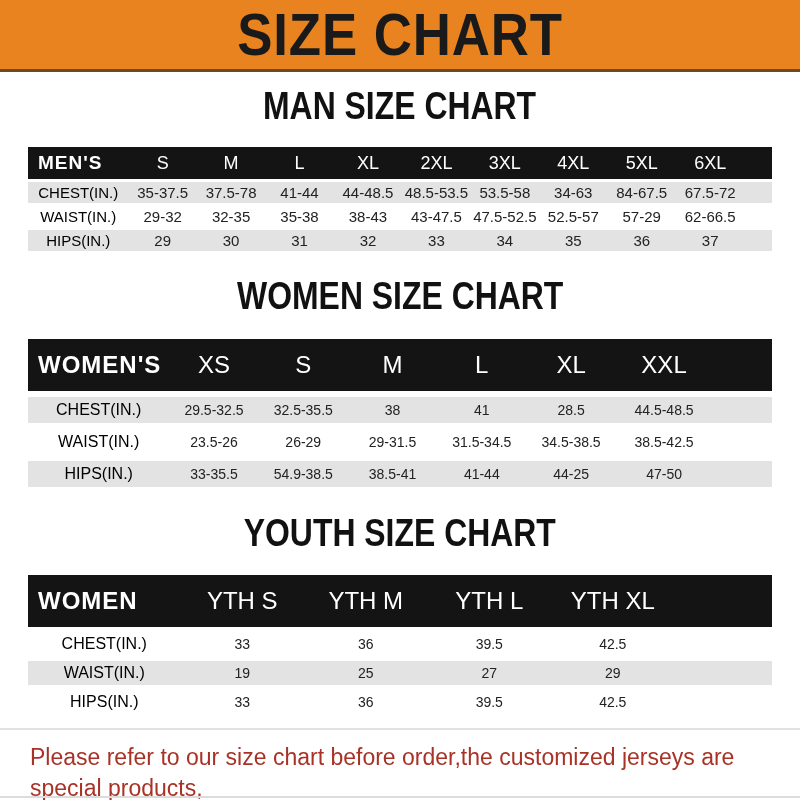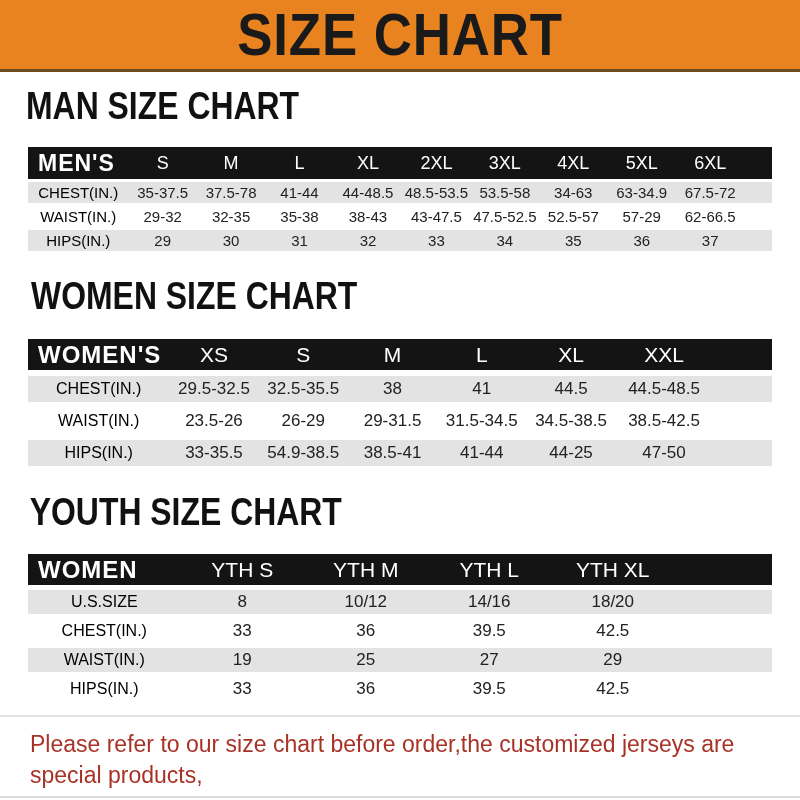--- a/index.html
+++ b/index.html
@@ -8,46 +8,46 @@
     --row-gray:#e3e3e3; --row-white:#ffffff;
     --footer-red:#a93226; --heading-black:#111111; --cell-text:#222222;
   }
   *{margin:0;padding:0;box-sizing:border-box;}
   html,body{width:800px;height:800px;overflow:hidden;background:#ffffff;
     font-family:"Liberation Sans",sans-serif;position:relative;}
   .banner{height:72px;background:var(--banner-bg);border-bottom:3px solid var(--banner-border);
     display:flex;align-items:center;justify-content:center;}
   .banner-title{font-size:60px;font-weight:bold;color:var(--banner-text);
     display:inline-block;transform:scaleX(.88);letter-spacing:1px;line-height:1;}
-  .section-heading{ color:var(--heading-black);font-weight:bold;line-height:40px;}
+  .section-heading{ text-align:center;color:var(--heading-black);font-weight:bold;line-height:40px;}
   .section-heading .condensed{display:inline-block;transform:scaleX(.84);font-size:38px;letter-spacing:0;}
   #men-heading{margin-top:15px;line-height:38px;}
   #women-heading{margin-top:22px;}
   #youth-heading{margin-top:20px;}
   table{width:744px;margin:14px auto 0;border-collapse:separate;table-layout:fixed;}
   #men-table{border-spacing:0 3px;margin-top:14px;}
   #women-table{border-spacing:0 6px;margin-top:12px;}
   #youth-table{border-spacing:0 5px;margin-top:12px;}
   thead tr{background:var(--bar-bg);}
   thead th{color:var(--bar-text);font-weight:normal;text-align:center;vertical-align:middle;}
   th.bar-label{text-align:left;padding-left:10px;font-weight:bold;letter-spacing:1px;}
   #men-table thead tr{height:32px;}
-  #men-table th.bar-label{font-size:23px;margin-left:16px;}
+  #men-table th.bar-label{font-size:19px;margin-left:16px;}
   #men-table th.size-col{font-size:18px;}
-  #women-table thead tr,#youth-table thead tr{height:31px;}
+  #women-table thead tr,#youth-table thead tr{height:52px;}
   #women-table th.bar-label,#youth-table th.bar-label{font-size:24px;}
-  #women-table th.size-col,#youth-table th.size-col{font-size:21px;}
+  #women-table th.size-col,#youth-table th.size-col{font-size:24px;}
   tbody tr{height:21px;}
   #women-table tbody tr{height:26px;}
   #youth-table tbody tr{height:24px;}
   tbody tr.gray td{background:var(--row-gray);}
   tbody tr.white td{background:var(--row-white);}
   td{text-align:center;vertical-align:middle;color:var(--cell-text);}
   #men-table td{font-size:15px;}
-  #women-table td,#youth-table td{font-size:17px;}
+  #women-table td,#youth-table td{font-size:14px;}
   td.row-label{font-size:15px;color:#000000;}
   #women-table td.row-label,#youth-table td.row-label{font-size:16px;}
   .pre-footer-rule{width:100%;height:2px;background:#e2e2e2;margin-top:9px;}
   .footer-note{padding:12px 20px 0 30px;color:var(--footer-red);font-size:23px;line-height:31px;}
   .bottom-edge{position:absolute;left:0;bottom:2px;width:100%;height:2px;background:#dcdcdc;}
 </style>
 </head>
 <body>
 
 <div class="banner">
@@ -90,21 +90,21 @@
   <tbody>
       <tr class="gray">
         <td class="row-label">CHEST(IN.)</td>
         <td class="val">35-37.5</td>
         <td class="val">37.5-78</td>
         <td class="val">41-44</td>
         <td class="val">44-48.5</td>
         <td class="val">48.5-53.5</td>
         <td class="val">53.5-58</td>
         <td class="val">34-63</td>
-        <td class="val">63-34.9</td>
+        <td class="val">84-67.5</td>
         <td class="val">67.5-72</td>
         <td class="spacer"></td>
       </tr>
       <tr class="white">
         <td class="row-label">WAIST(IN.)</td>
         <td class="val">29-32</td>
         <td class="val">32-35</td>
         <td class="val">35-38</td>
         <td class="val">38-43</td>
         <td class="val">43-47.5</td>
@@ -157,21 +157,21 @@
         <th class="spacer"></th>
       </tr>
   </thead>
   <tbody>
       <tr class="gray">
         <td class="row-label">CHEST(IN.)</td>
         <td class="val">29.5-32.5</td>
         <td class="val">32.5-35.5</td>
         <td class="val">38</td>
         <td class="val">41</td>
-        <td class="val">44.5</td>
+        <td class="val">28.5</td>
         <td class="val">44.5-48.5</td>
         <td class="spacer"></td>
       </tr>
       <tr class="white">
         <td class="row-label">WAIST(IN.)</td>
         <td class="val">23.5-26</td>
         <td class="val">26-29</td>
         <td class="val">29-31.5</td>
         <td class="val">31.5-34.5</td>
         <td class="val">34.5-38.5</td>
@@ -208,28 +208,20 @@
     <tr>
       <th class="bar-label">WOMEN</th>
     <th class="size-col">YTH S</th>
         <th class="size-col">YTH M</th>
         <th class="size-col">YTH L</th>
         <th class="size-col">YTH XL</th>
         <th class="spacer"></th>
       </tr>
   </thead>
   <tbody>
-      <tr class="gray">
-        <td class="row-label">U.S.SIZE</td>
-        <td class="val">8</td>
-        <td class="val">10/12</td>
-        <td class="val">14/16</td>
-        <td class="val">18/20</td>
-        <td class="spacer"></td>
-      </tr>
       <tr class="white">
         <td class="row-label">CHEST(IN.)</td>
         <td class="val">33</td>
         <td class="val">36</td>
         <td class="val">39.5</td>
         <td class="val">42.5</td>
         <td class="spacer"></td>
       </tr>
       <tr class="gray">
         <td class="row-label">WAIST(IN.)</td>

